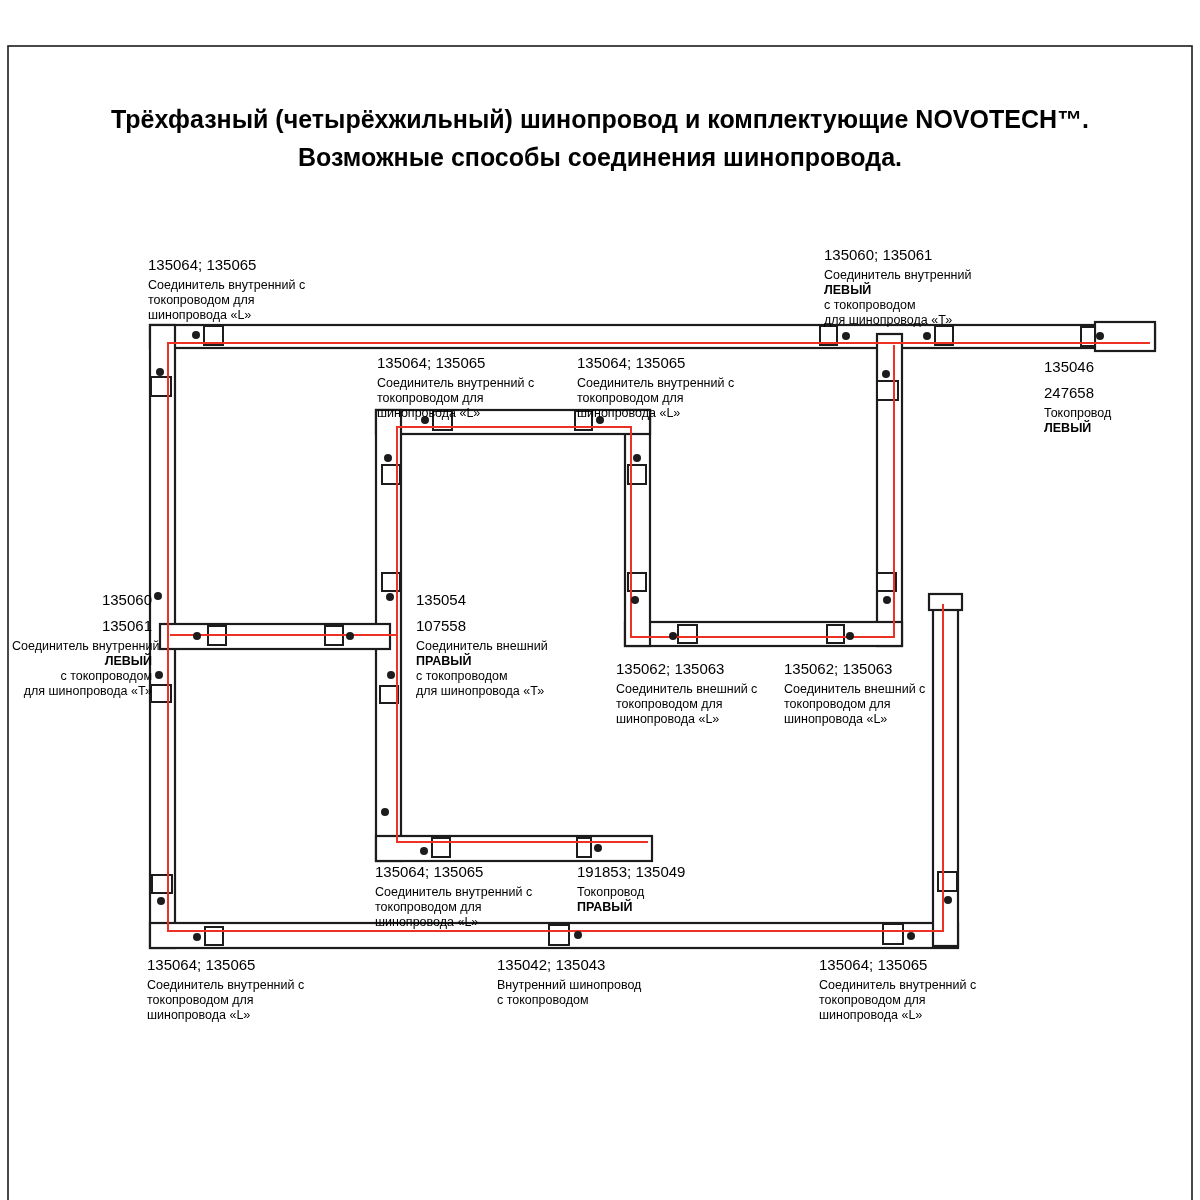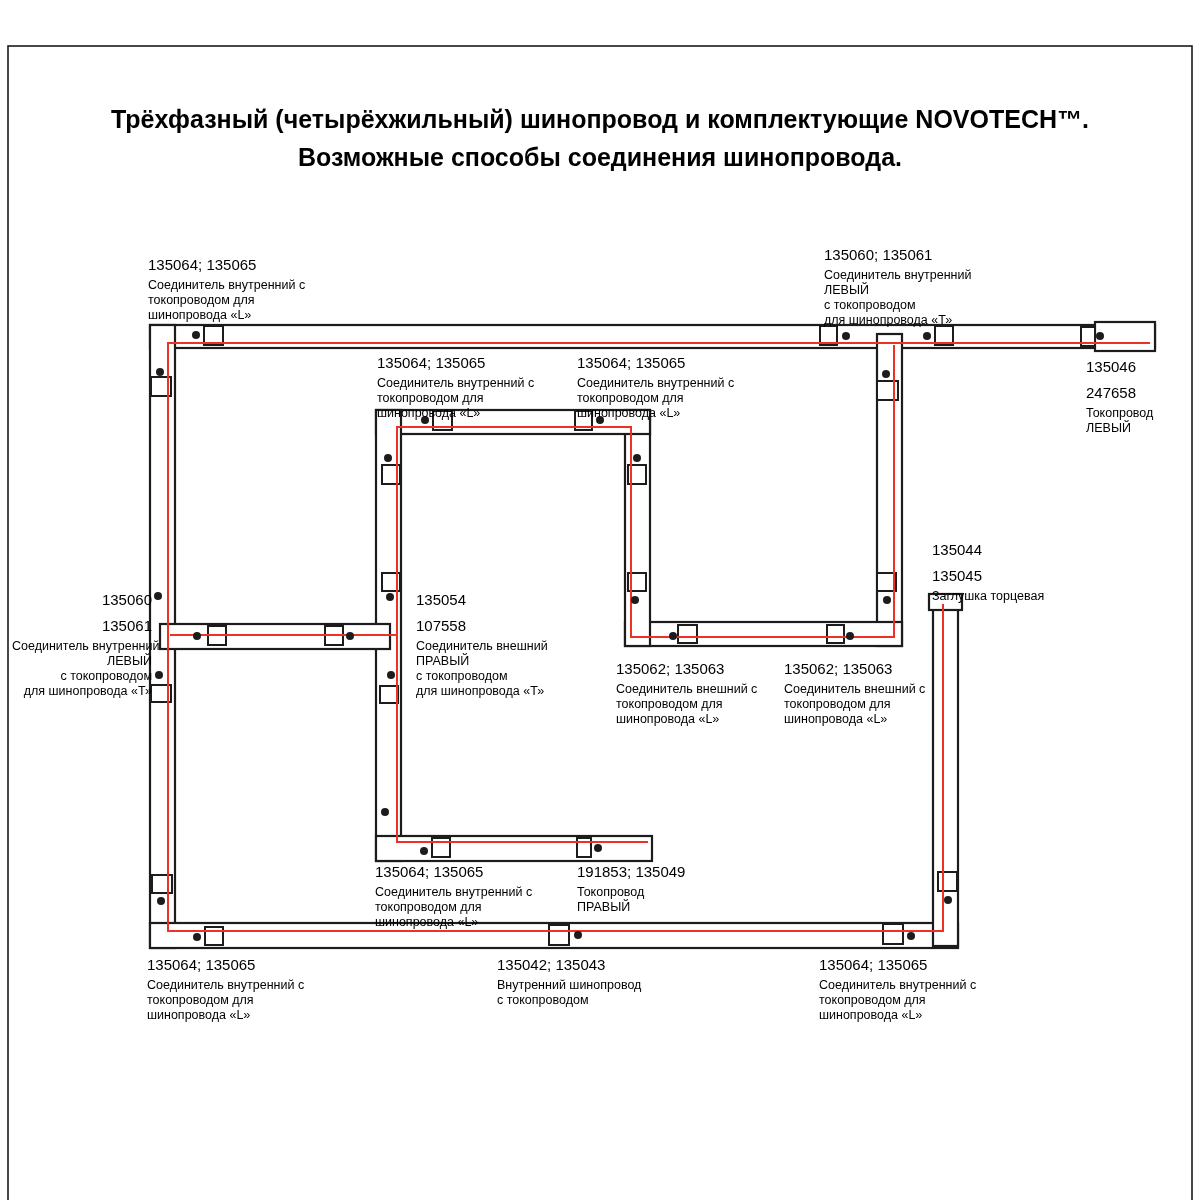--- a/index.html
+++ b/index.html
@@ -9,21 +9,21 @@
   .frame{fill:none;stroke:var(--track,#1c1c1c);stroke-width:1.6;}
   .trk{fill:#ffffff;stroke:var(--track,#1c1c1c);stroke-width:2.2;}
   .box{fill:#ffffff;stroke:var(--track,#1c1c1c);stroke-width:2;}
   .red{fill:none;stroke:var(--conductor,#ed3124);stroke-width:2;}
   .dot{fill:var(--track,#111);}
   .title{position:absolute;left:0;top:62px;width:1200px;text-align:center;
          font-weight:bold;font-size:25px;line-height:38px;}
   .lbl{position:absolute;font-size:12.5px;line-height:15px;white-space:nowrap;}
   .lbl .code{font-size:15px;font-weight:normal;line-height:26px;}
   .lbl .code.single{line-height:22px;margin-bottom:2px;}
-  .b{font-weight:normal;}
+  .b{font-weight:bold;}
   .ra{text-align:right;}
 </style>
 </head>
 <body>
 
 <div class="canvas">
 
   <svg class="diagram" width="1200" height="1200" viewBox="0 0 1200 1200">
     <rect class="frame" x="8" y="8" width="1184" height="1184"></rect>
 
@@ -123,21 +123,21 @@
   </div>
 
   <div class="lbl" style="left:824px;top:206px">
     <div class="code single">135060; 135061</div>
     <div>Соединитель внутренний</div>
     <div class="b">ЛЕВЫЙ</div>
     <div>с токопроводом</div>
     <div>для шинопровода «Т»</div>
   </div>
 
-  <div class="lbl" style="left:1086px;top:316px">
+  <div class="lbl" style="left:1044px;top:316px">
     <div class="code">135046</div>
     <div class="code">247658</div>
     <div>Токопровод</div>
     <div class="b">ЛЕВЫЙ</div>
   </div>
 
   <div class="lbl" style="left:377px;top:314px">
     <div class="code single">135064; 135065</div>
     <div>Соединитель внутренний с</div>
     <div>токопроводом для</div>
@@ -176,25 +176,20 @@
     <div>шинопровода «L»</div>
   </div>
 
   <div class="lbl" style="left:784px;top:620px">
     <div class="code single">135062; 135063</div>
     <div>Соединитель внешний с</div>
     <div>токопроводом для</div>
     <div>шинопровода «L»</div>
   </div>
 
-  <div class="lbl" style="left:932px;top:499px">
-    <div class="code">135044</div>
-    <div class="code">135045</div>
-    <div>Заглушка торцевая</div>
-  </div>
 
   <div class="lbl" style="left:375px;top:823px">
     <div class="code single">135064; 135065</div>
     <div>Соединитель внутренний с</div>
     <div>токопроводом для</div>
     <div>шинопровода «L»</div>
   </div>
 
   <div class="lbl" style="left:577px;top:823px">
     <div class="code single">191853; 135049</div>

